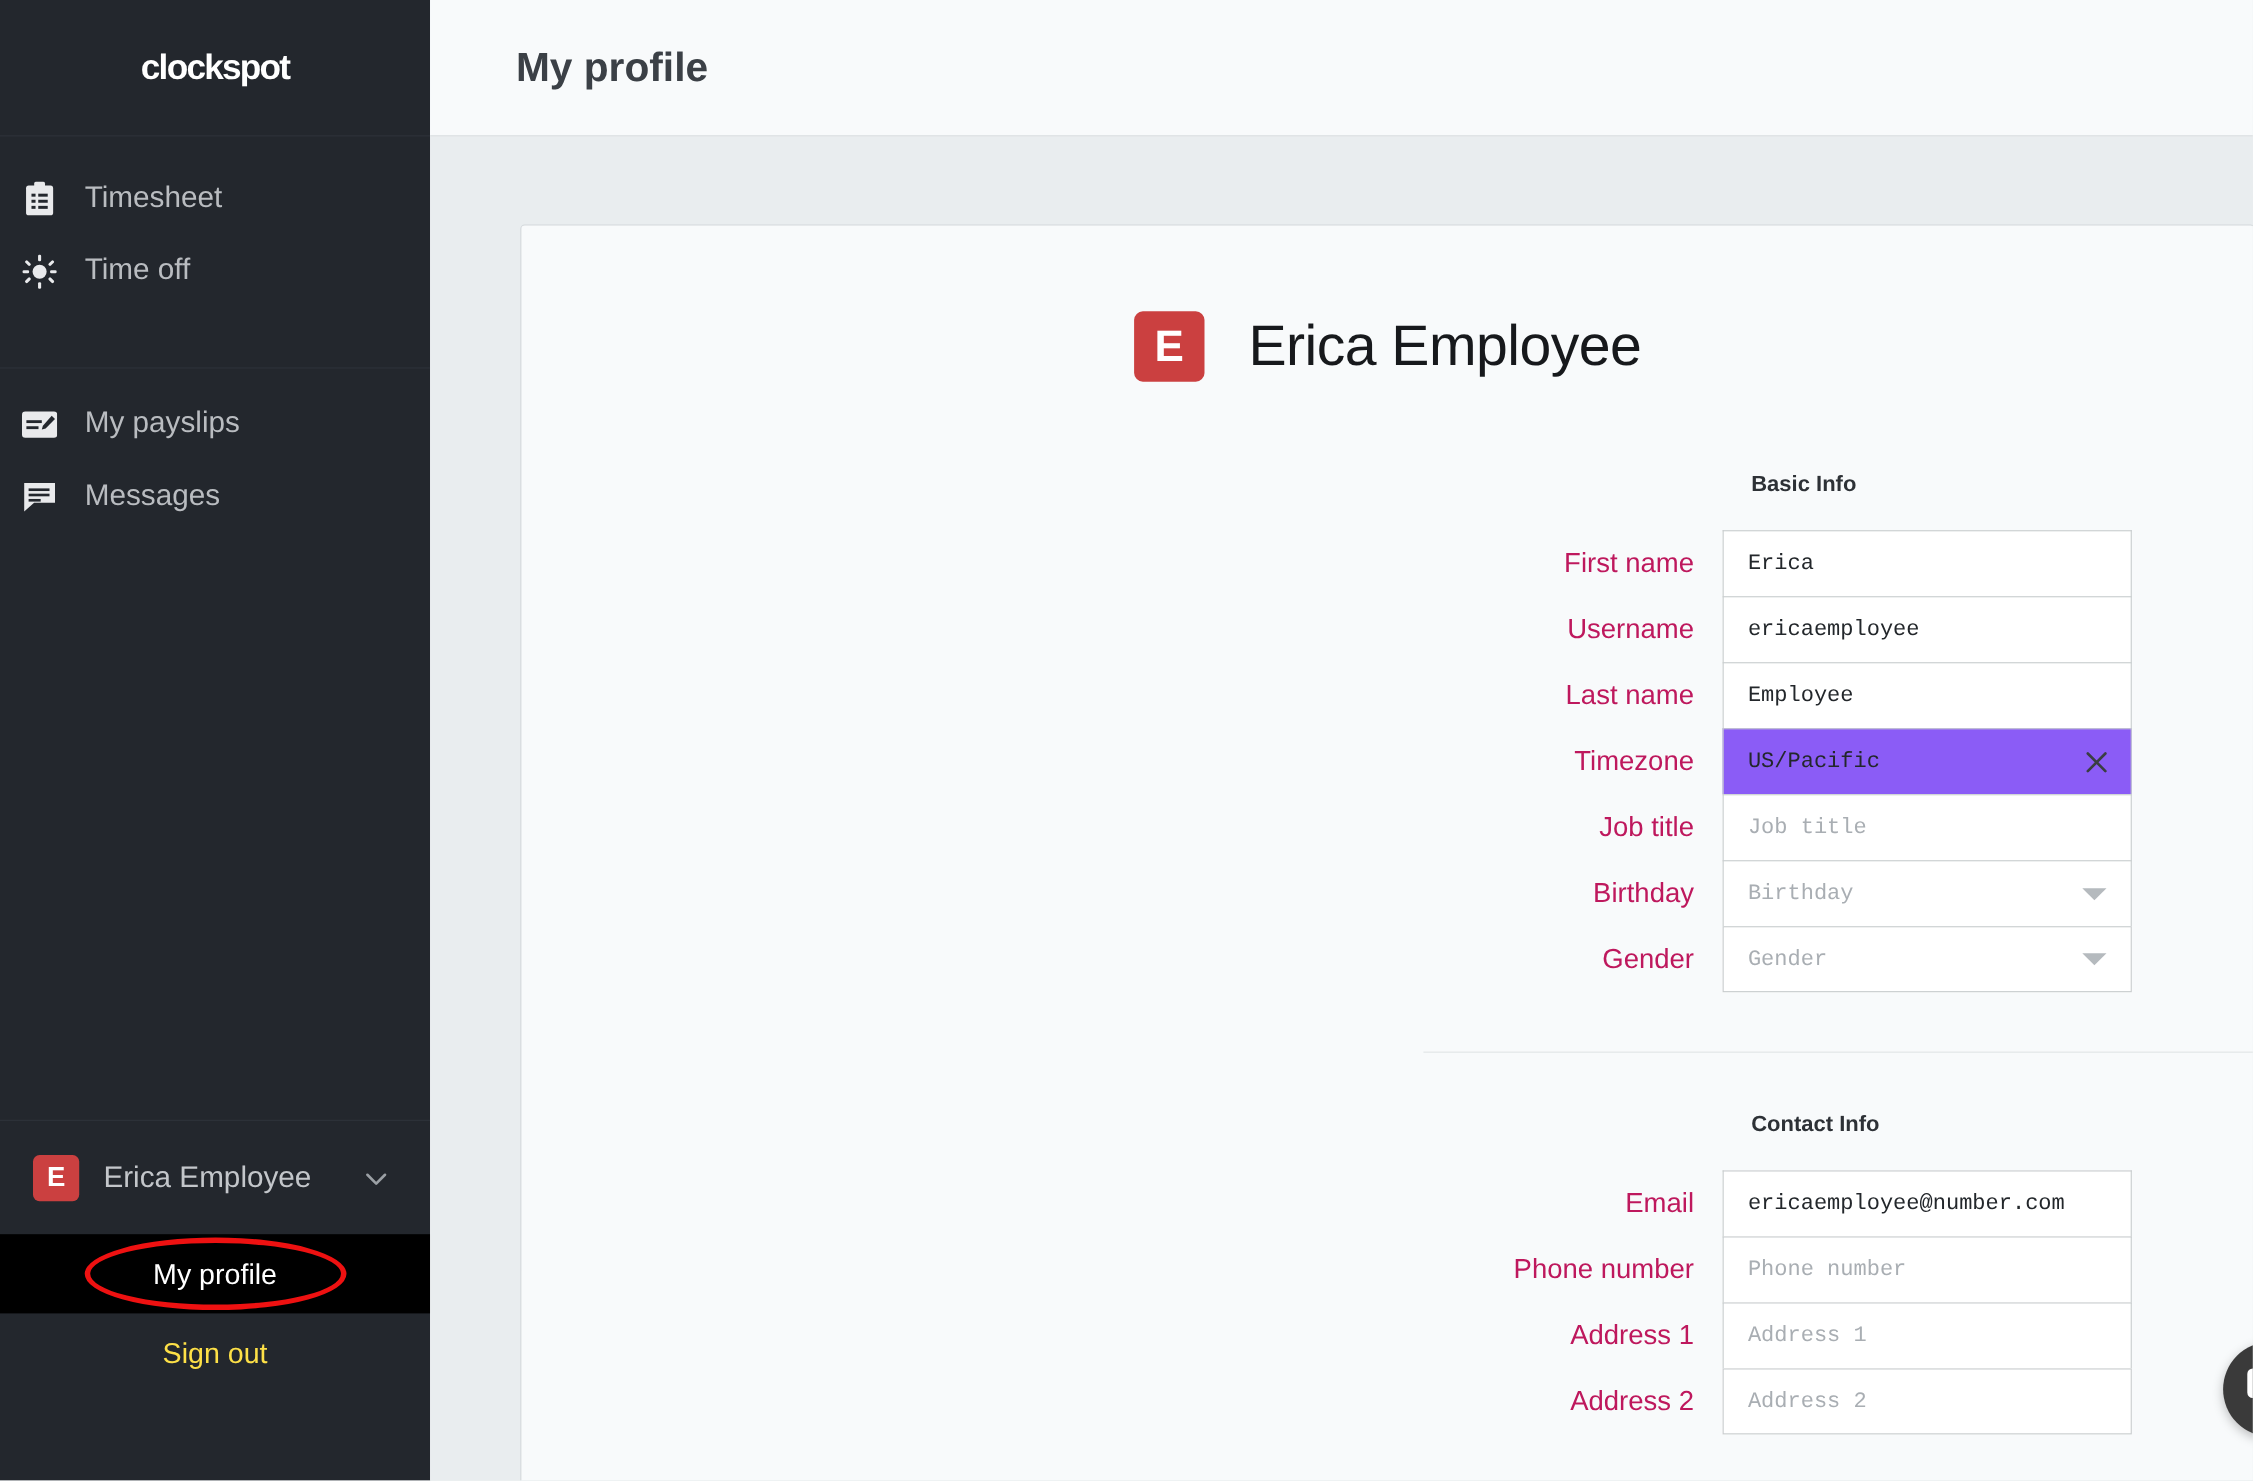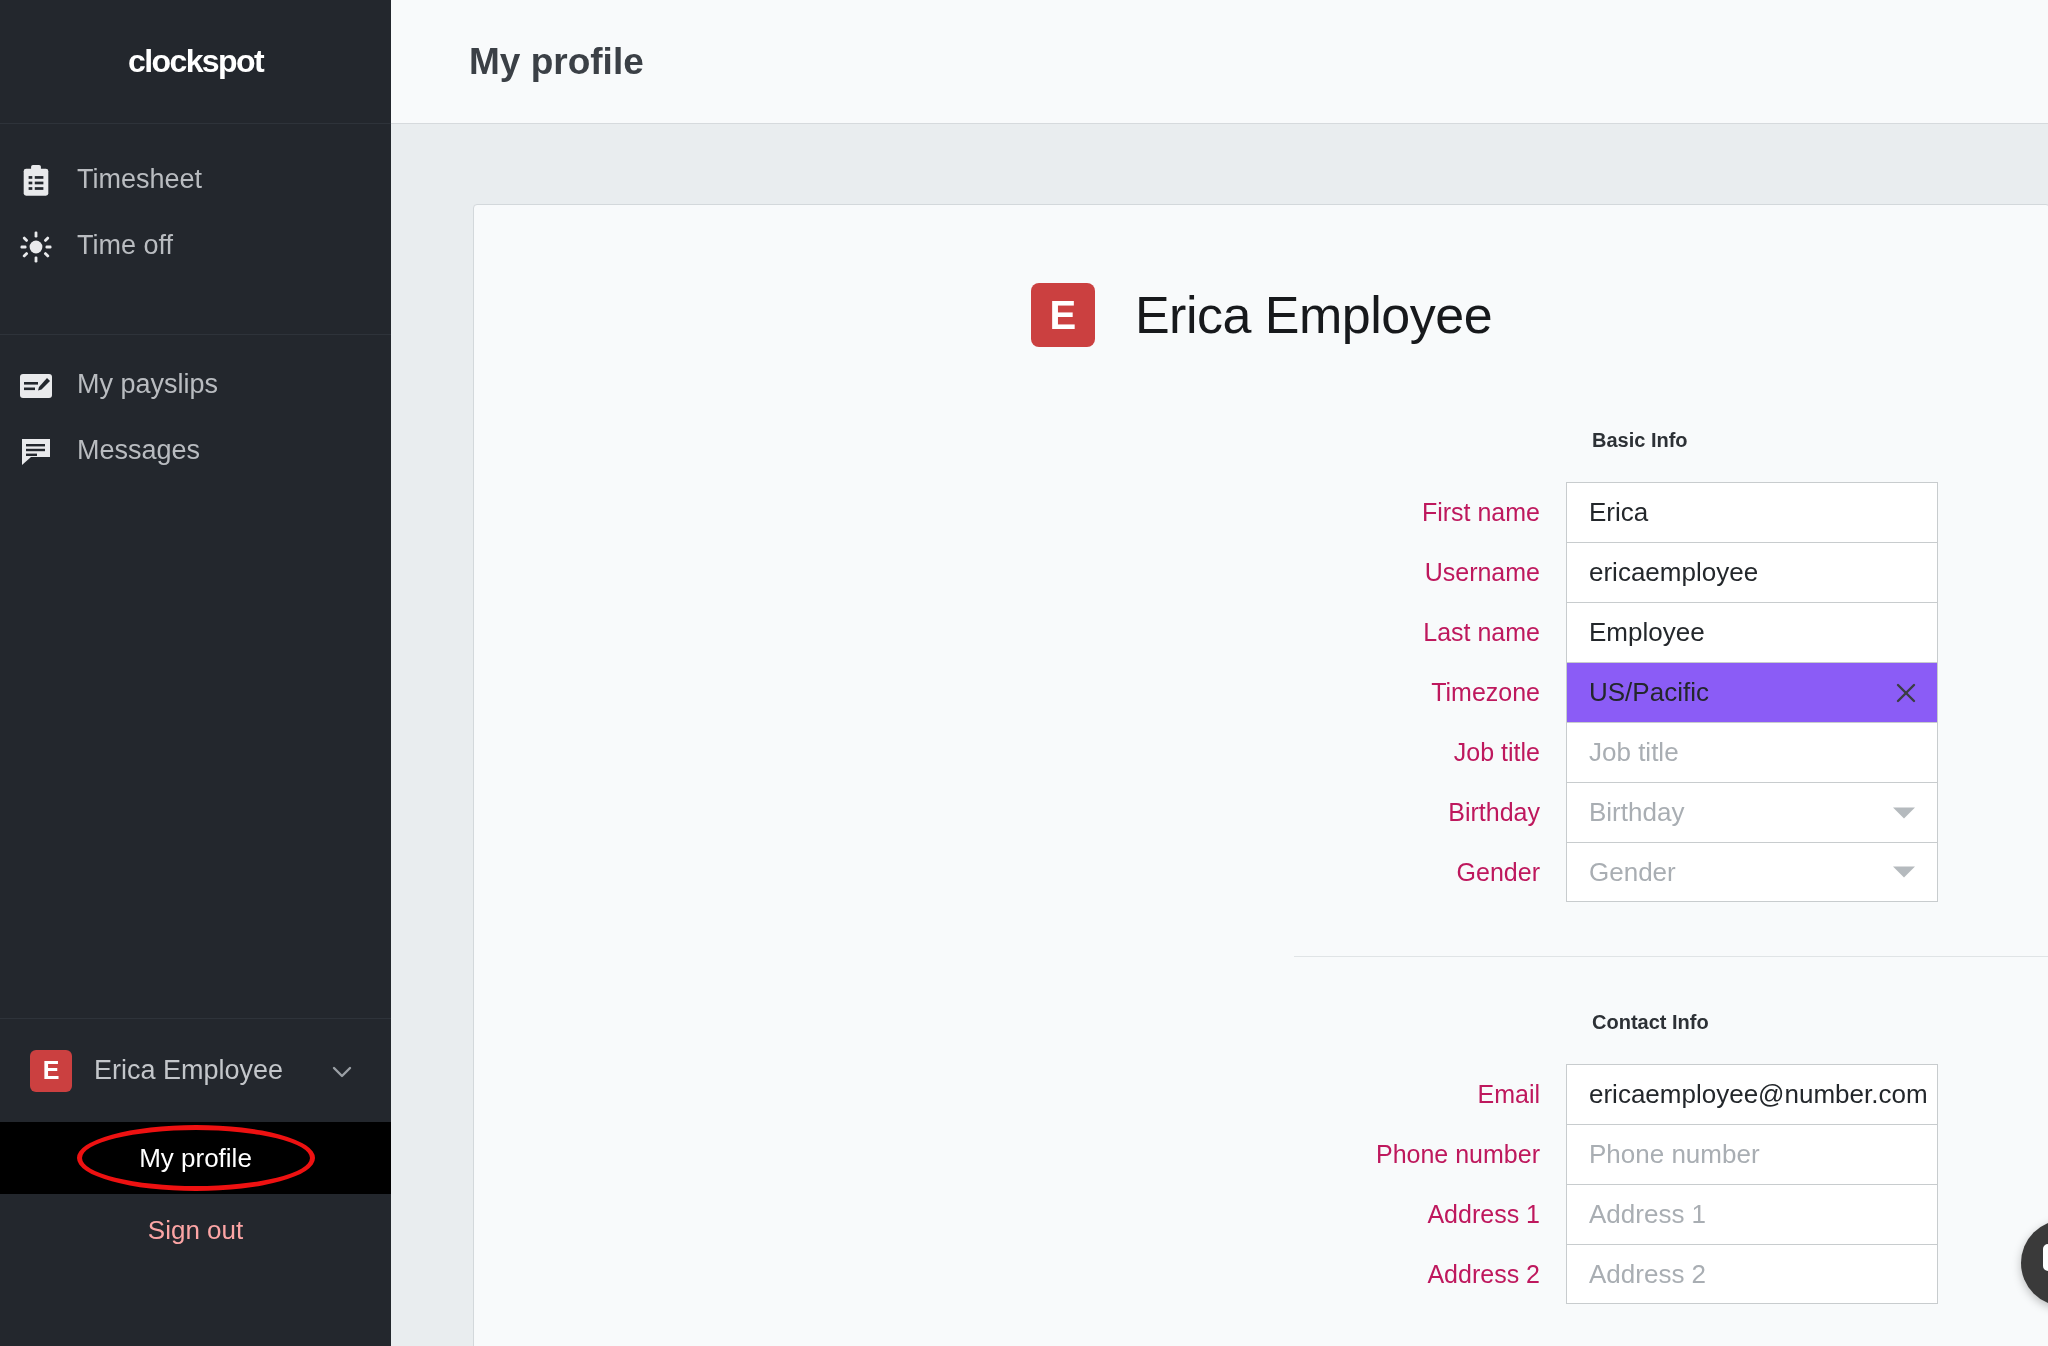--- a/index.html
+++ b/index.html
@@ -86,21 +86,21 @@
   }
   .menu-item {
     height: 72px;
     display: flex; align-items: center; justify-content: center;
     color: #e6e8ea;
     font-size: 26px;
     cursor: pointer;
     position: relative;
   }
   .menu-item.active { background: #000000; color: #ffffff; }
-  .menu-item.signout { color: #fca5a5; }
+  .menu-item.signout { color: #fde047; }
   .annot-ellipse {
     position: absolute;
     left: 50%; top: 50%;
     transform: translate(-50%, -50%);
     width: 238px; height: 66px;
     border: 5px solid #ee1111;
     border-radius: 50%;
     pointer-events: none;
   }
   .sidebar-bottom-pad { height: 80px; }
@@ -187,22 +187,23 @@
     background: #ffffff;
     display: flex; align-items: center;
     padding: 0 22px;
     position: relative;
     overflow: hidden;
     cursor: text;
   }
   .form-row:last-child .field { border-bottom: 1px solid #c8ccce; }
   .field.shaded { background: #8b5cf6; }
   .field-text {
-    font-size: 26px; color: #23272b;
+    font-size: 20px; color: #23272b;
     white-space: nowrap;
+    font-family: Liberation Mono, monospace;
   }
   .field-text.placeholder { color: #a9aeb3; }
   .field-x {
     position: absolute; right: 20px; top: 50%;
     transform: translateY(-50%);
     width: 22px; height: 22px;
     cursor: pointer;
   }
   .field-caret {
     position: absolute; right: 22px; top: 50%;

